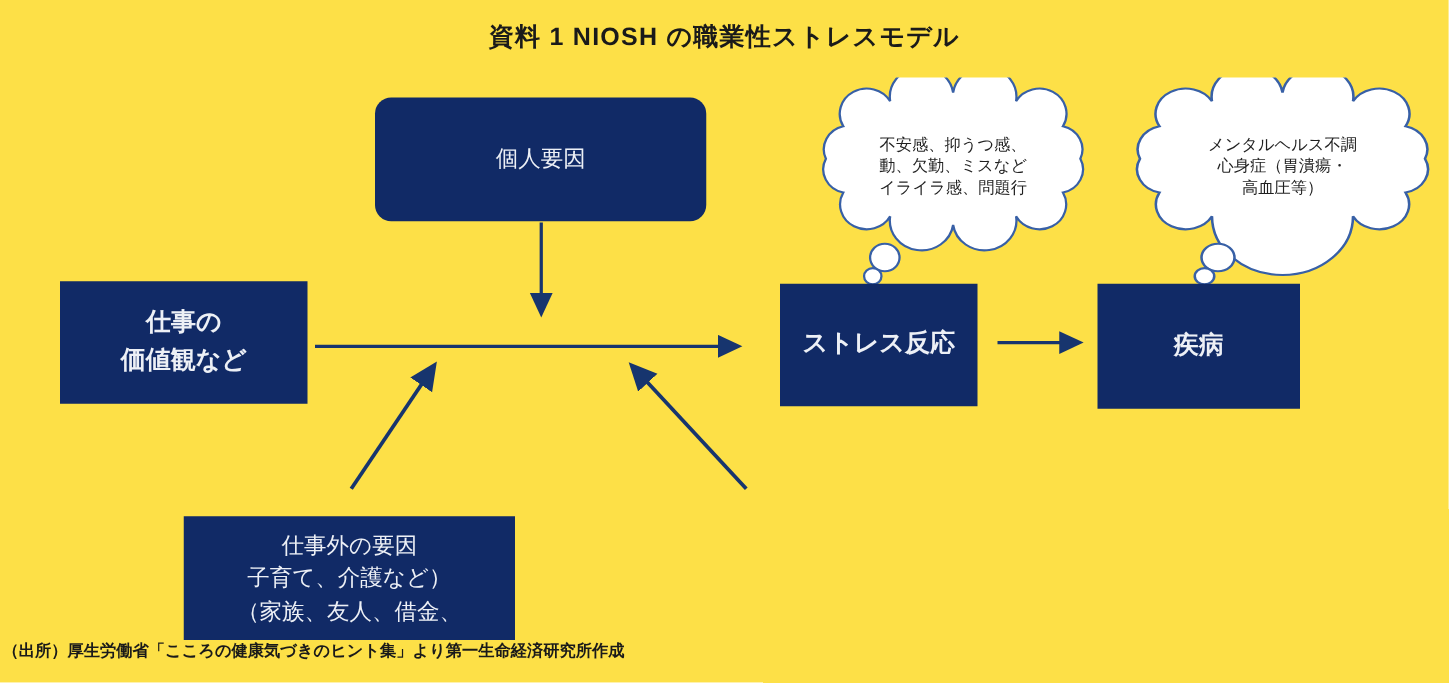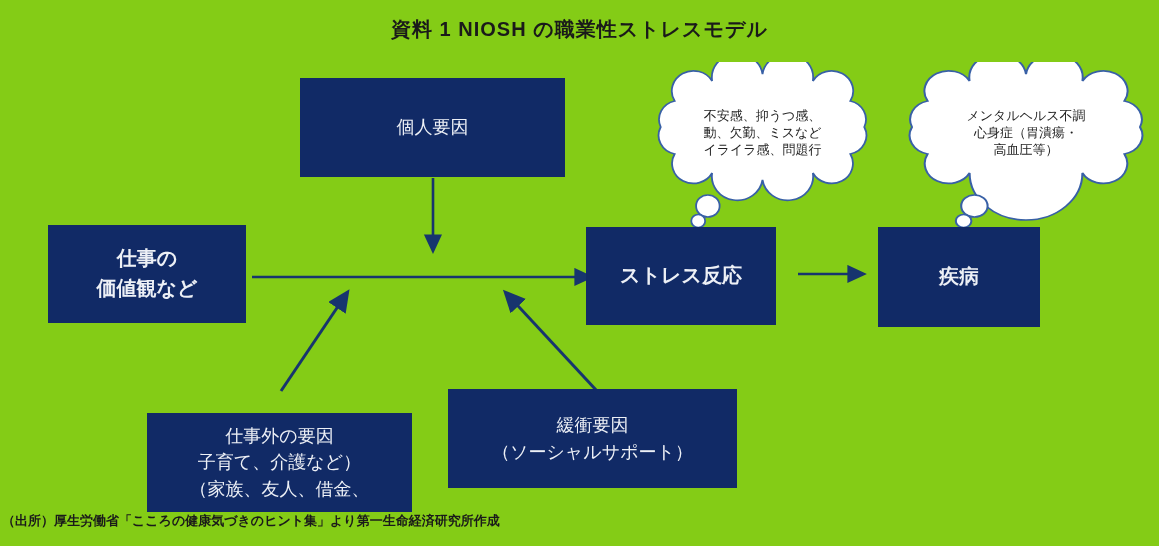--- a/index.html
+++ b/index.html
@@ -11,43 +11,43 @@
   }
   *{box-sizing:border-box;margin:0;padding:0;}
   html,body{background:#ffffff;}
   body{
     font-family:"Liberation Sans","DejaVu Sans",sans-serif;
     color:var(--ink);
   }
   .canvas{
     position:relative;
     width:1159px;height:546px;
-    background:#84cc16;
+    background:#fde047;
     overflow:hidden;
   }
   .title{
     position:absolute;left:0;top:16px;width:100%;
     text-align:center;
     font-size:20px;font-weight:bold;color:var(--ink);
     letter-spacing:1px;
   }
   .nbox{
     position:absolute;
     background:var(--box-fill);
     color:var(--box-text);
     display:flex;flex-direction:column;
     justify-content:center;align-items:center;
     text-align:center;
   }
   .nbox span{display:block;line-height:1.48;}
   .reg{font-size:18px;font-weight:normal;}
   .bold{font-size:20px;font-weight:bold;line-height:1.45;}
-  .box-personal   {left:300px;top:78px; width:265px;height:99px;}
+  .box-personal   {left:300px;top:78px; width:265px;height:99px;border-radius:13px;}
   .box-job        {left:48px; top:225px;width:198px;height:98px;}
-  .box-response   {left:586px;top:227px;width:190px;height:98px;}
+  .box-response   {left:624px;top:227px;width:158px;height:98px;}
   .box-disease    {left:878px;top:227px;width:162px;height:100px;}
   .box-nonwork    {left:147px;top:389px;width:265px;height:99px;margin-top:24px;}
   .box-buffer     {left:448px;top:389px;width:289px;height:99px;}
   .arrow-layer{position:absolute;left:0;top:0;width:1159px;height:546px;}
   .cloud{position:absolute;}
   .cloud-1{left:650px;top:62px;width:225px;height:172px;}
   .cloud-2{left:900px;top:62px;width:252px;height:172px;}
   .cloud svg{position:absolute;left:0;top:0;width:100%;height:100%;}
   .cloud-text{
     position:absolute;left:0;right:0;top:46px;
@@ -128,20 +128,16 @@
   <div class="nbox box-disease bold">
     <span>疾病</span>
   </div>
 
   <div class="nbox box-nonwork reg">
     <span>仕事外の要因</span>
     <span>子育て、介護など）</span>
     <span>（家族、友人、借金、</span>
   </div>
 
-  <div class="nbox box-buffer reg">
-    <span>緩衝要因</span>
-    <span>（ソーシャルサポート）</span>
-  </div>
 
   <div class="caption">（出所）厚生労働省「こころの健康気づきのヒント集」より第一生命経済研究所作成</div>
 
 </div>
 
 </body></html>

